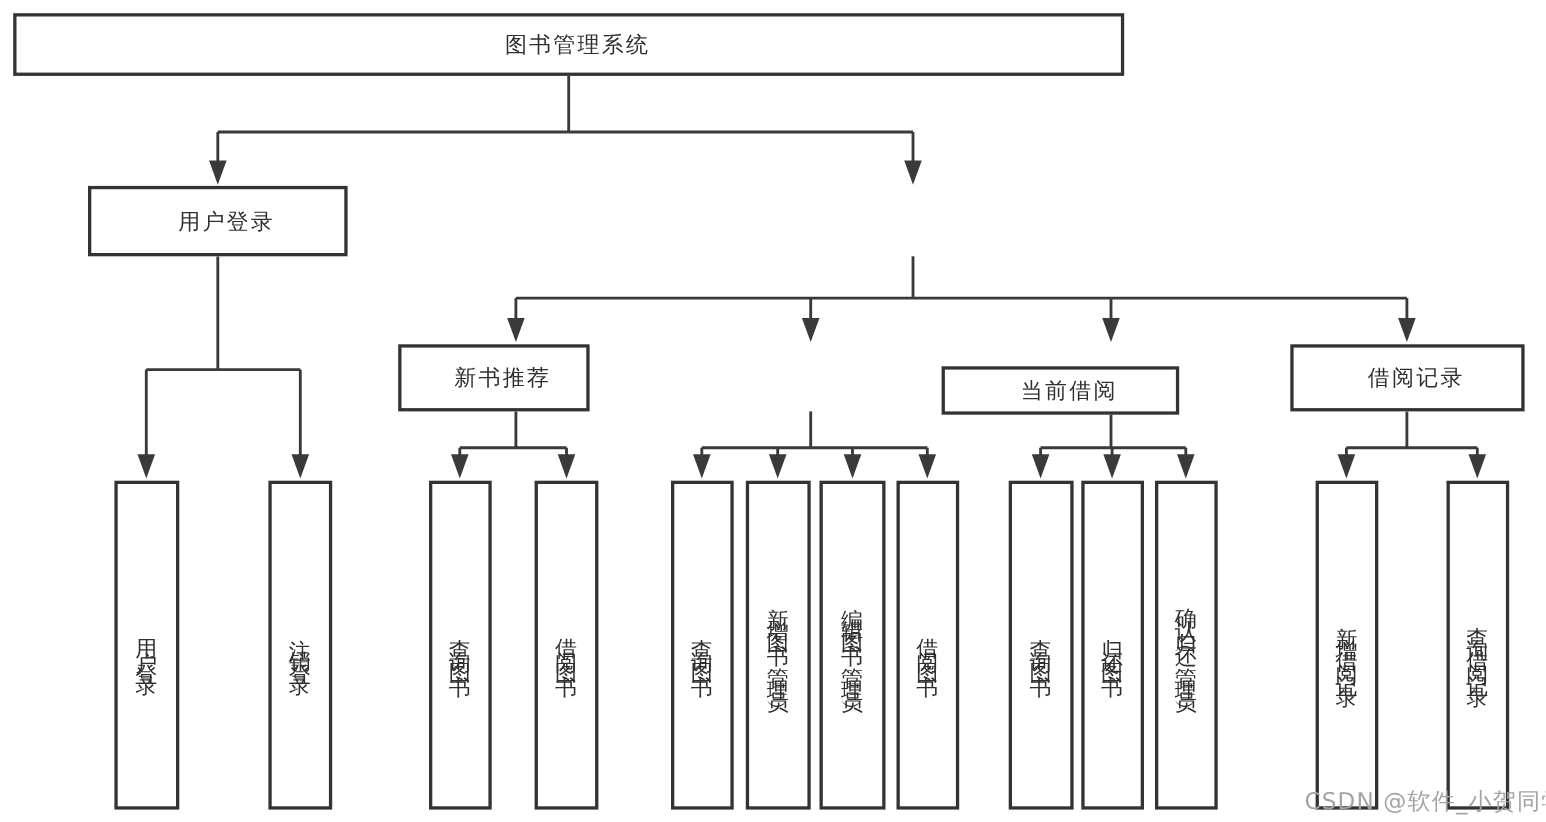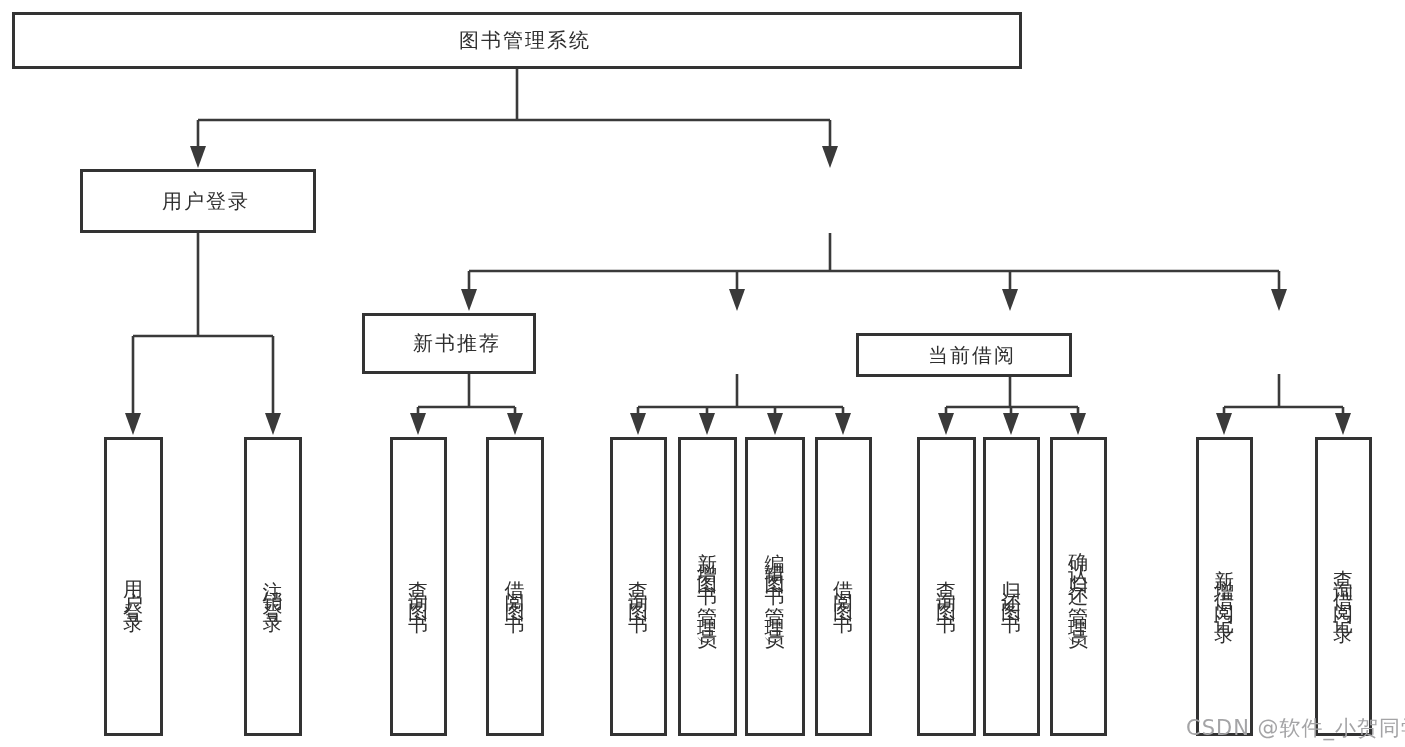--- a/index.html
+++ b/index.html
@@ -124,20 +124,21 @@
       <path d="M1335 413 L1351 413 L1343 435 Z"></path>
     </g>
   </svg>
 
   <div class="node hbox" style="left:12px; top:12px; width:1010px; height:57px;">图书管理系统</div>
 
   <div class="node hbox" style="left:80px; top:169px; width:236px; height:64px;">用户登录</div>
 
   <div class="node hbox" style="left:362px; top:313px; width:174px; height:61px;">新书推荐</div>
   <div class="node hbox" style="left:856px; top:313px; width:216px; height:44px;margin-top:20px;">当前借阅</div>
+  <div class="node hbox" style="left:1173px; top:313px; width:213px; height:61px;">借阅记录</div>
 
   <div class="node vbox" style="left:104px; top:437px; width:59px; height:299px;">用户登录</div>
   <div class="node vbox" style="left:244px; top:437px; width:58px; height:299px;">注销登录</div>
 
   <div class="node vbox" style="left:390px; top:437px; width:57px; height:299px;">查询图书</div>
   <div class="node vbox" style="left:486px; top:437px; width:58px; height:299px;">借阅图书</div>
 
   <div class="node vbox" style="left:610px; top:437px; width:57px; height:299px;">查询图书</div>
   <div class="node vbox" style="left:678px; top:437px; width:59px; height:299px;">新增图书（管理员）</div>
   <div class="node vbox" style="left:745px; top:437px; width:60px; height:299px;">编辑图书（管理员）</div>

